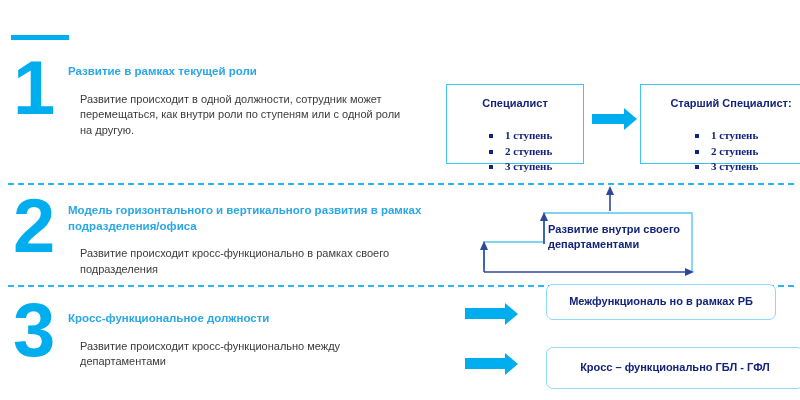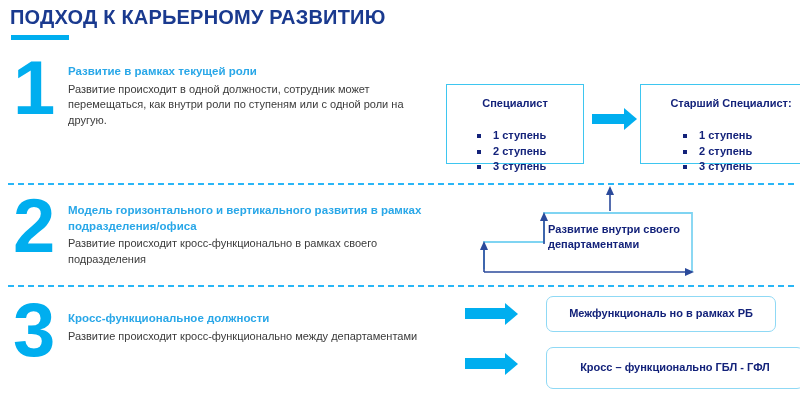--- a/index.html
+++ b/index.html
@@ -74,21 +74,21 @@
     font-size: 11.5px;
     font-weight: bold;
     color: #29A7E8;
     line-height: 1.35;
     margin: 11px 0 2px 0;
   }
   .sec-body {
     font-size: 11px;
     color: #3b3b3b;
     line-height: 1.45;
-    margin: 0;
+    margin: 12px;
   }
   .sec-1 { top: 53px; width: 350px; }
   .sec-2 { top: 192px; width: 360px; }
   .sec-3 { top: 300px; width: 360px; }
 
   
   .role-box {
     position: absolute;
     border: 1.6px solid #3EC6F0;
     background: #ffffff;
@@ -111,22 +111,23 @@
     width: 182px;
     height: 80px;
     padding-top: 11px;
   }
   .box-title {
     text-align: center;
     margin-bottom: 16px;
   }
   .bullets {
     list-style: none;
-    margin: 0;
+    margin: 12px;
     padding: 0 0 0 30px;
+    font-family: Liberation Serif, serif;
   }
   .box-senior .bullets { padding-left: 42px; }
   .bullets li {
     position: relative;
     padding-left: 16px;
     line-height: 1.45;
   }
   .bullets li::before {
     content: "";
     position: absolute;
@@ -203,37 +204,36 @@
     font-size: 11px;
     font-weight: bold;
     line-height: 1.4;
     text-align: center;
     display: flex;
     align-items: center;
     justify-content: center;
   }
   .pill-1 {
     left: 546px;
-    top: 296px;
+    top: 284px;
     width: 230px;
     height: 36px;
   }
   .pill-2 {
     left: 546px;
     top: 347px;
     width: 258px;
     height: 42px;
   }
 </style>
 </head>
 <body>
 
 <div class="slide">
 
-  <div class="slide-title">ПОДХОД К КАРЬЕРНОМУ РАЗВИТИЮ</div>
   <div class="title-rule"></div>
 
   <div class="divider divider-1"></div>
   <div class="divider divider-2"></div>
 
   <div class="big-num num-1">1</div>
   <div class="sec-text sec-1">
     <div class="sec-head">Развитие в рамках текущей роли</div>
     <div class="sec-body">Развитие происходит в одной должности, сотрудник может перемещаться, как внутри роли по ступеням или с одной роли на другую.</div>
   </div>

